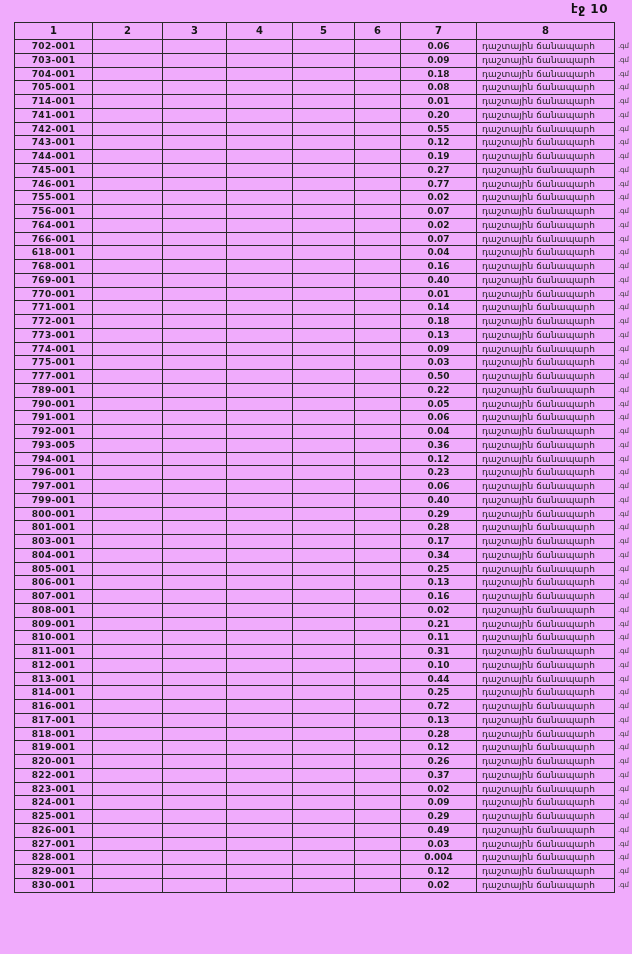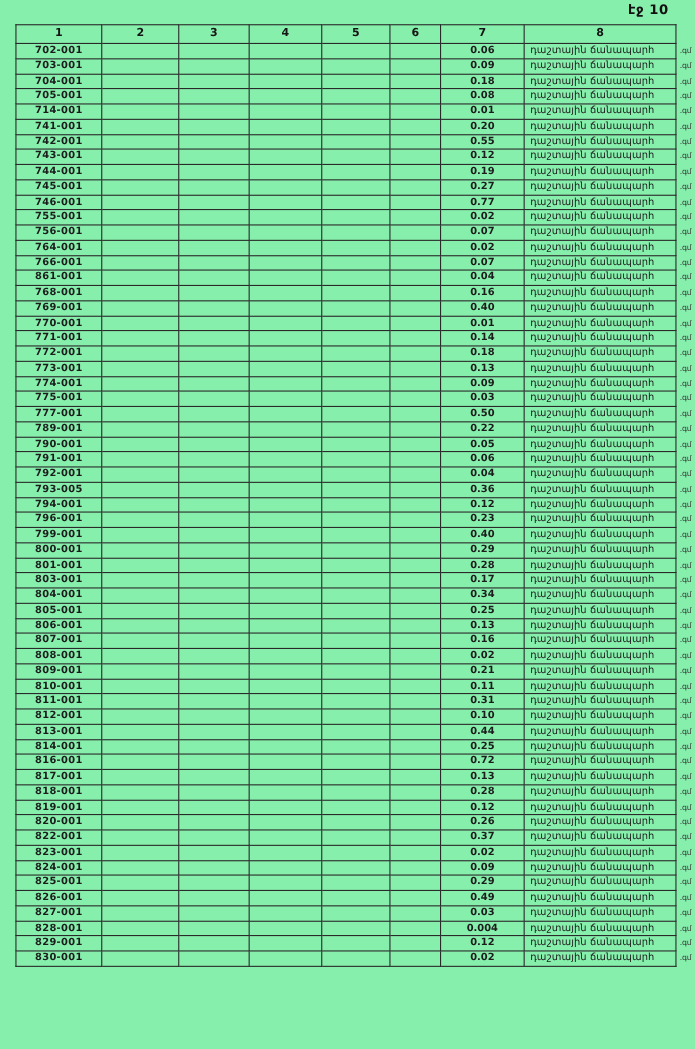--- a/index.html
+++ b/index.html
@@ -5,21 +5,21 @@
   html, body {
     margin: 0;
     padding: 0;
     background: #ffffff;
     font-family: "DejaVu Sans", "Liberation Sans", sans-serif;
   }
   .page {
     position: relative;
     width: 632px;
     height: 954px;
-    background: #86efac;
+    background: #f0abfc;
     overflow: hidden;
     color: #1a1a1a;
   }
   .page-label {
     position: absolute;
     top: 2px;
     right: 24px;
     font-size: 12px;
     font-weight: bold;
     letter-spacing: 0.5px;
@@ -272,21 +272,21 @@
           <td class="c2"></td>
           <td class="c3"></td>
           <td class="c4"></td>
           <td class="c5"></td>
           <td class="c6"></td>
           <td class="c7">0.07</td>
           <td class="c8">դաշտային ճանապարհ</td>
           <td class="mcol">.գմ</td>
         </tr>
         <tr>
-          <td class="c1">861-001</td>
+          <td class="c1">618-001</td>
           <td class="c2"></td>
           <td class="c3"></td>
           <td class="c4"></td>
           <td class="c5"></td>
           <td class="c6"></td>
           <td class="c7">0.04</td>
           <td class="c8">դաշտային ճանապարհ</td>
           <td class="mcol">.գմ</td>
         </tr>
         <tr>
@@ -455,20 +455,31 @@
           <td class="mcol">.գմ</td>
         </tr>
         <tr>
           <td class="c1">796-001</td>
           <td class="c2"></td>
           <td class="c3"></td>
           <td class="c4"></td>
           <td class="c5"></td>
           <td class="c6"></td>
           <td class="c7">0.23</td>
+          <td class="c8">դաշտային ճանապարհ</td>
+          <td class="mcol">.գմ</td>
+        </tr>
+        <tr>
+          <td class="c1">797-001</td>
+          <td class="c2"></td>
+          <td class="c3"></td>
+          <td class="c4"></td>
+          <td class="c5"></td>
+          <td class="c6"></td>
+          <td class="c7">0.06</td>
           <td class="c8">դաշտային ճանապարհ</td>
           <td class="mcol">.գմ</td>
         </tr>
         <tr>
           <td class="c1">799-001</td>
           <td class="c2"></td>
           <td class="c3"></td>
           <td class="c4"></td>
           <td class="c5"></td>
           <td class="c6"></td>

